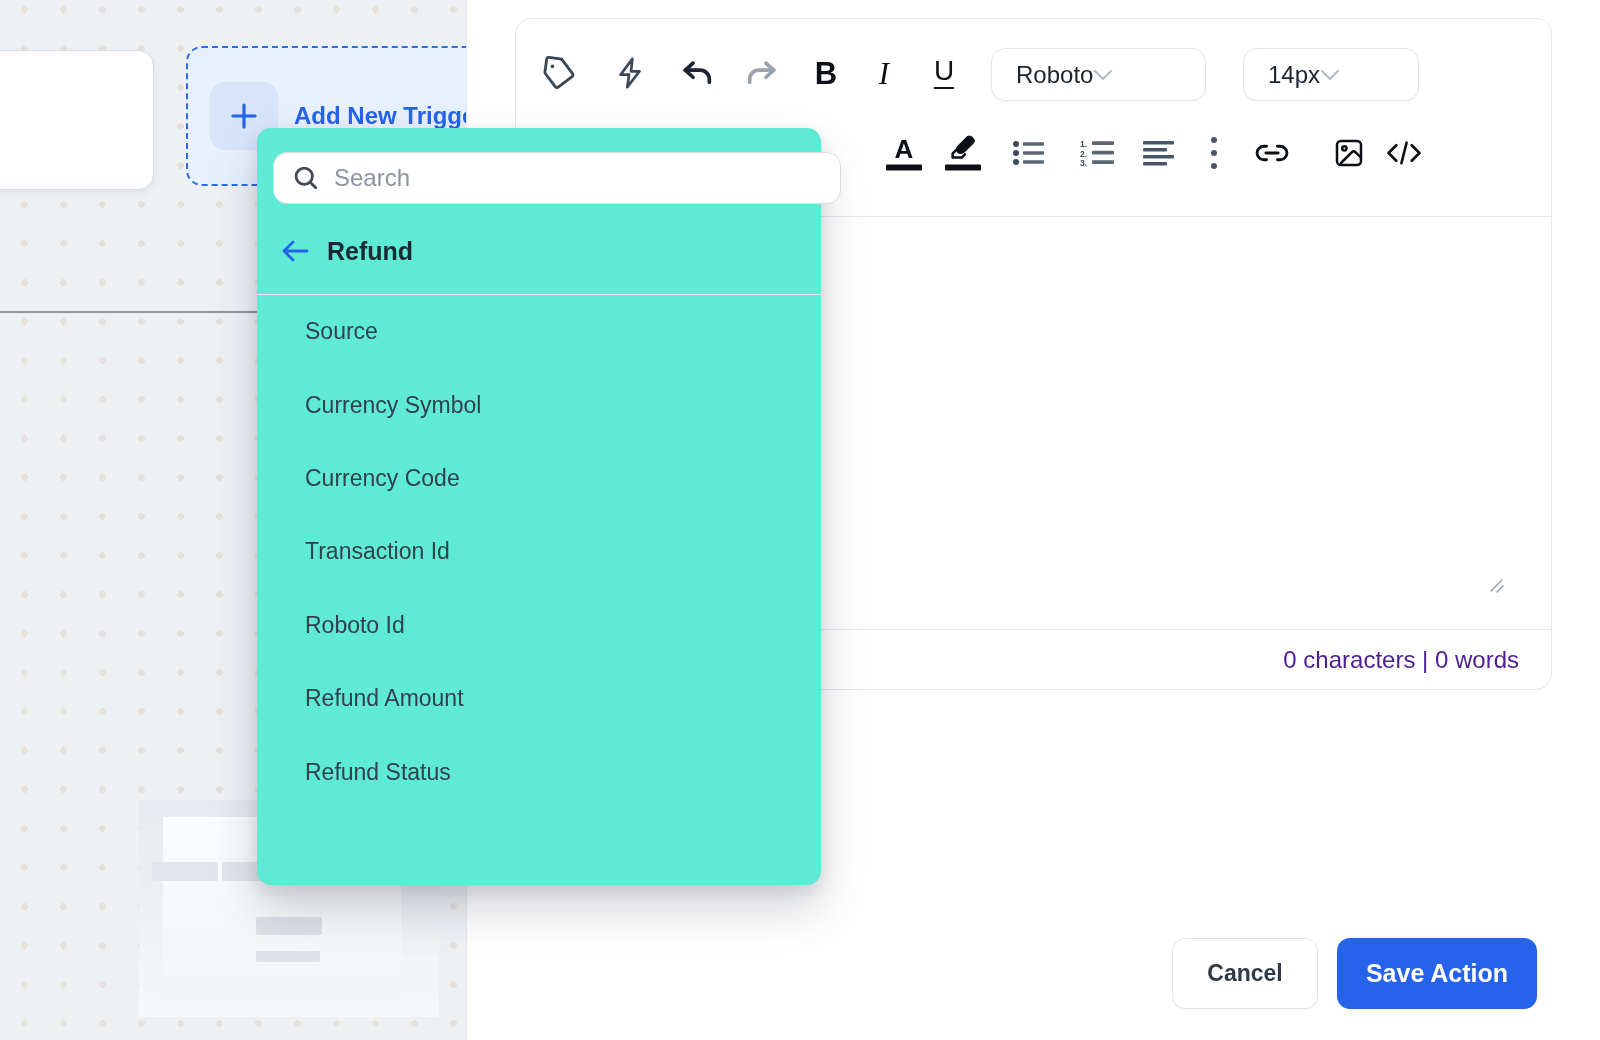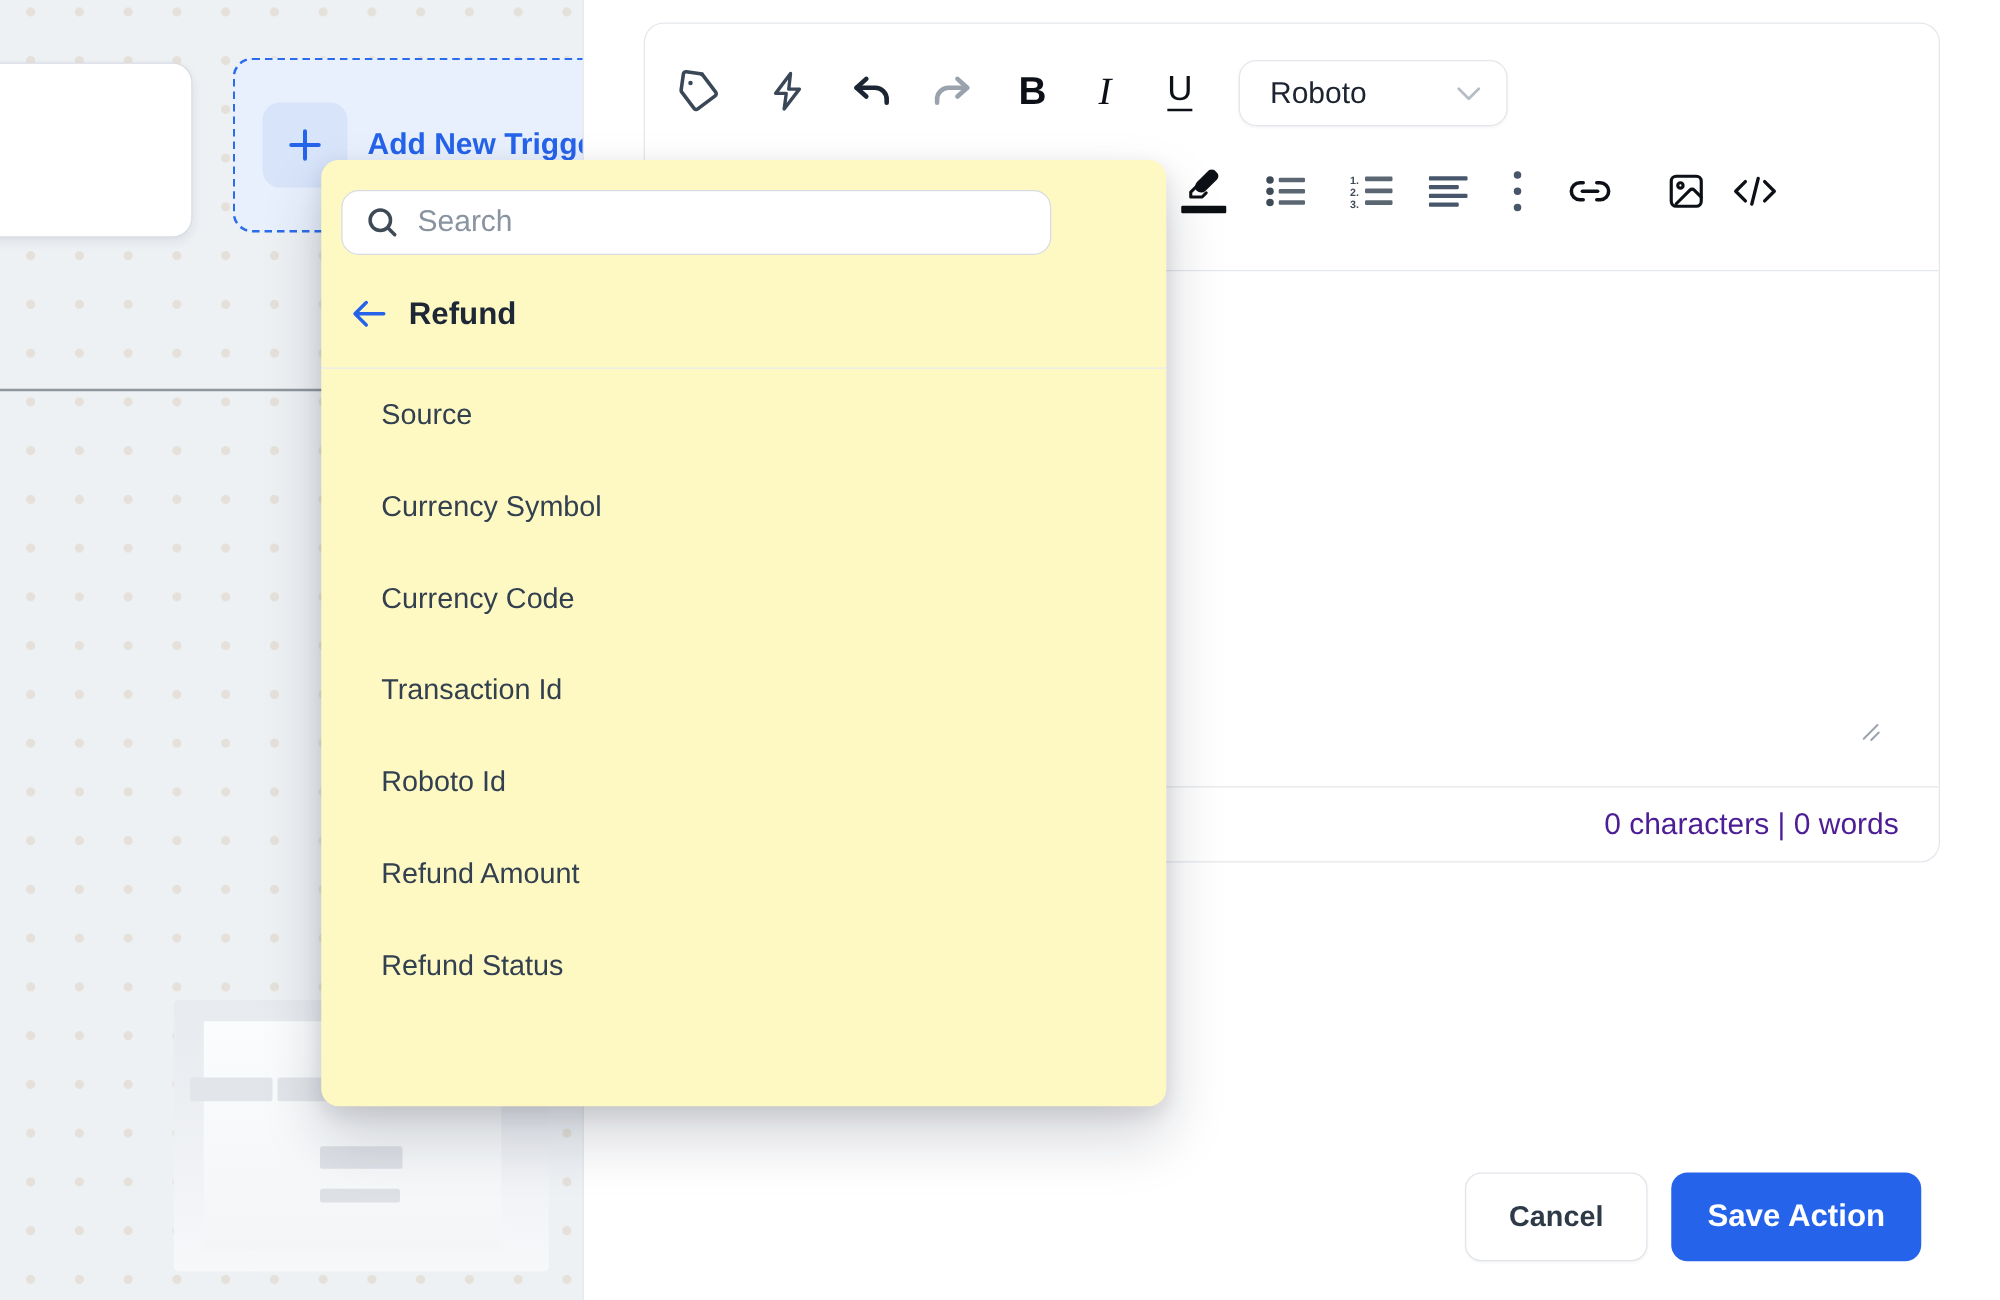--- a/index.html
+++ b/index.html
@@ -37,35 +37,35 @@
   .toolbar{position:absolute;left:0;top:0;right:0;height:197px;border-bottom:1px solid #e4e7ec;}
   .tico{position:absolute;transform:translate(-50%,-50%);display:flex;flex-direction:column;
         align-items:center;justify-content:center;cursor:pointer;line-height:1;}
   .r1{top:54px;} .r2{top:134px;}
   .btn-b{font-size:31px;font-weight:700;color:#0d1117;}
   .btn-i{font-size:31px;font-style:italic;font-family:"Liberation Serif",serif;color:#0d1117;}
   .btn-u{font-size:28px;color:#0d1117;border-bottom:2.5px solid #0d1117;padding-bottom:2px;}
   .btn-a{font-size:26px;font-weight:600;color:#0d1117;}
   .ink-bar{width:36px;height:6px;background:#0b0e12;margin-top:3px;border-radius:1px;}
   .dd{position:absolute;top:29px;height:53px;border:1px solid #e3e6ea;border-radius:14px;background:#fff;
-      display:flex;align-items:center;justify-content:space-between;box-sizing:border-box;
+      display:flex;align-items:center;justify-content:flex-start;box-sizing:border-box;
       padding:0 20px 0 24px;cursor:pointer;box-shadow:0 1px 2px rgba(20,30,50,.04);}
   .dd-font{left:475px;width:215px;}
   .dd-size{left:727px;width:176px;}
   .dd-label{font-size:24px;color:#1b2430;}
   .kebab{display:flex;flex-direction:column;gap:7px;}
   .kebab i{width:6px;height:6px;border-radius:50%;background:#47566a;}
   .resize-handle{position:absolute;right:46px;top:557px;cursor:nwse-resize;}
   .ed-divider{position:absolute;left:0;right:0;top:610px;height:1px;background:#e4e7ec;}
   .ed-footer{position:absolute;left:0;right:0;top:611px;bottom:0;display:flex;align-items:center;
              justify-content:flex-end;padding-right:32px;font-size:24px;font-weight:500;color:#4c1d95;}
   .content-area{position:absolute;left:0;right:0;top:198px;height:412px;cursor:text;}
 
   
-  .popup{position:absolute;left:257px;top:128px;width:676px;height:757px;background:#fef9c3;
+  .popup{position:absolute;left:257px;top:128px;width:564px;height:757px;background:#5eead4;
          border-radius:14px;z-index:5;
          box-shadow:0 6px 16px rgba(15,23,42,.10),0 24px 48px rgba(15,23,42,.18);}
   .search-wrap{position:absolute;left:16px;top:24px;width:568px;height:52px;border:1.5px solid #d8dce2;
                border-radius:14px;box-sizing:border-box;display:flex;align-items:center;background:#fff;}
   .search-wrap svg{margin:0 14px 0 18px;flex:0 0 auto;}
   .search-input{border:none;outline:none;flex:1;font-size:24px;color:#33404f;background:transparent;
                 font-family:"Liberation Sans",sans-serif;padding:0;height:40px;}
   .search-input::placeholder{color:#8a93a0;}
   .popup-header{position:absolute;left:0;top:100px;width:100%;height:46px;display:flex;align-items:center;}
   .back-btn{margin-left:20px;width:36px;height:36px;display:flex;align-items:center;justify-content:center;
@@ -140,20 +140,26 @@
       <span class="tico r1 btn-b" style="left:310px">B</span>
       <span class="tico r1 btn-i" style="left:368px">I</span>
       <span class="tico r1 btn-u" style="left:428px">U</span>
 
       <div class="dd dd-font">
         <span class="dd-label">Roboto</span>
         <svg width="20" height="12" viewBox="0 0 20 12">
           <path d="M2 2l8 8 8-8" fill="none" stroke="#b7bdc6" stroke-width="2.2" stroke-linecap="round" stroke-linejoin="round"></path>
         </svg>
       </div>
+      <div class="dd dd-size">
+        <span class="dd-label">14px</span>
+        <svg width="20" height="12" viewBox="0 0 20 12">
+          <path d="M2 2l8 8 8-8" fill="none" stroke="#b7bdc6" stroke-width="2.2" stroke-linecap="round" stroke-linejoin="round"></path>
+        </svg>
+      </div>
 
       <span class="tico r2" style="left:388px">
         <span class="btn-a">A</span>
         <span class="ink-bar"></span>
       </span>
       <span class="tico r2" style="left:447px">
         <svg width="32" height="26" viewBox="0 0 24 20" fill="none" stroke="#0d1117" stroke-width="1.9" stroke-linecap="round" stroke-linejoin="round">
           <path d="m9 9-5 5v3h7l2.5-2.5"></path>
             <path d="m8.5 8.5 7-7a2 2 0 0 1 2.8 0l1.2 1.2a2 2 0 0 1 0 2.8l-7 7a3 3 0 0 1-4.2 0 3 3 0 0 1 .2-4z" fill="#0d1117"></path>
         </svg>

